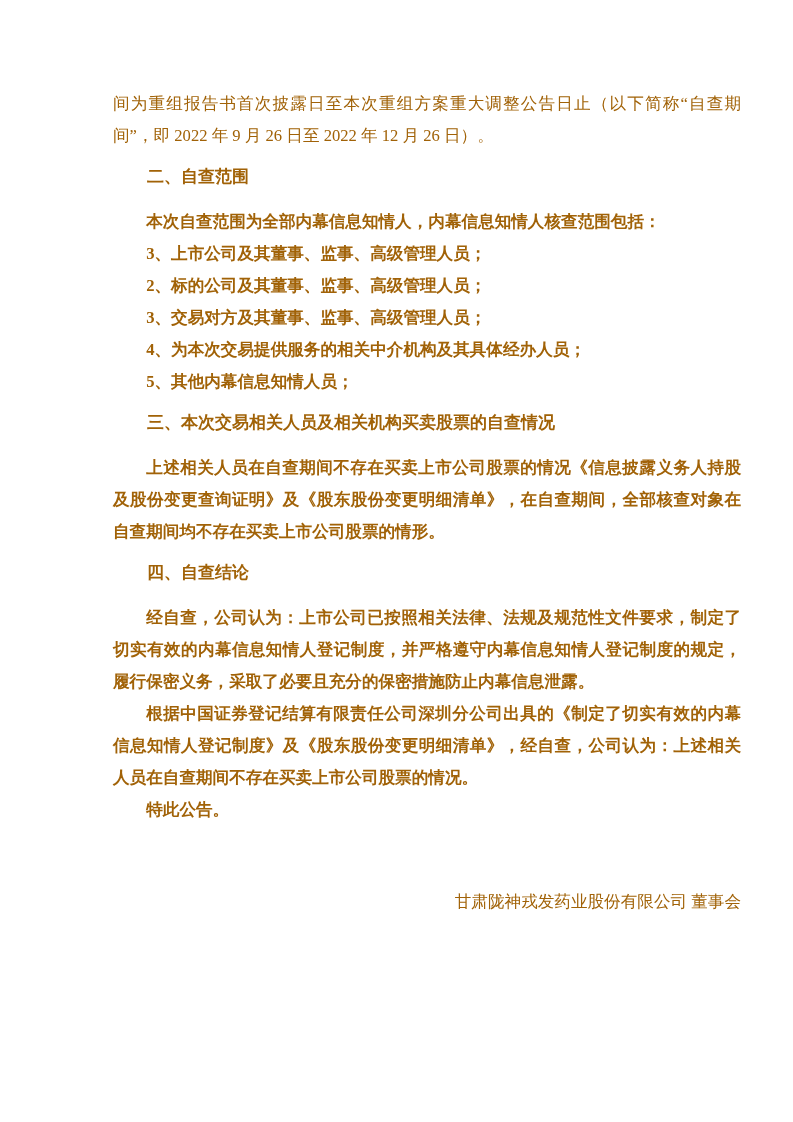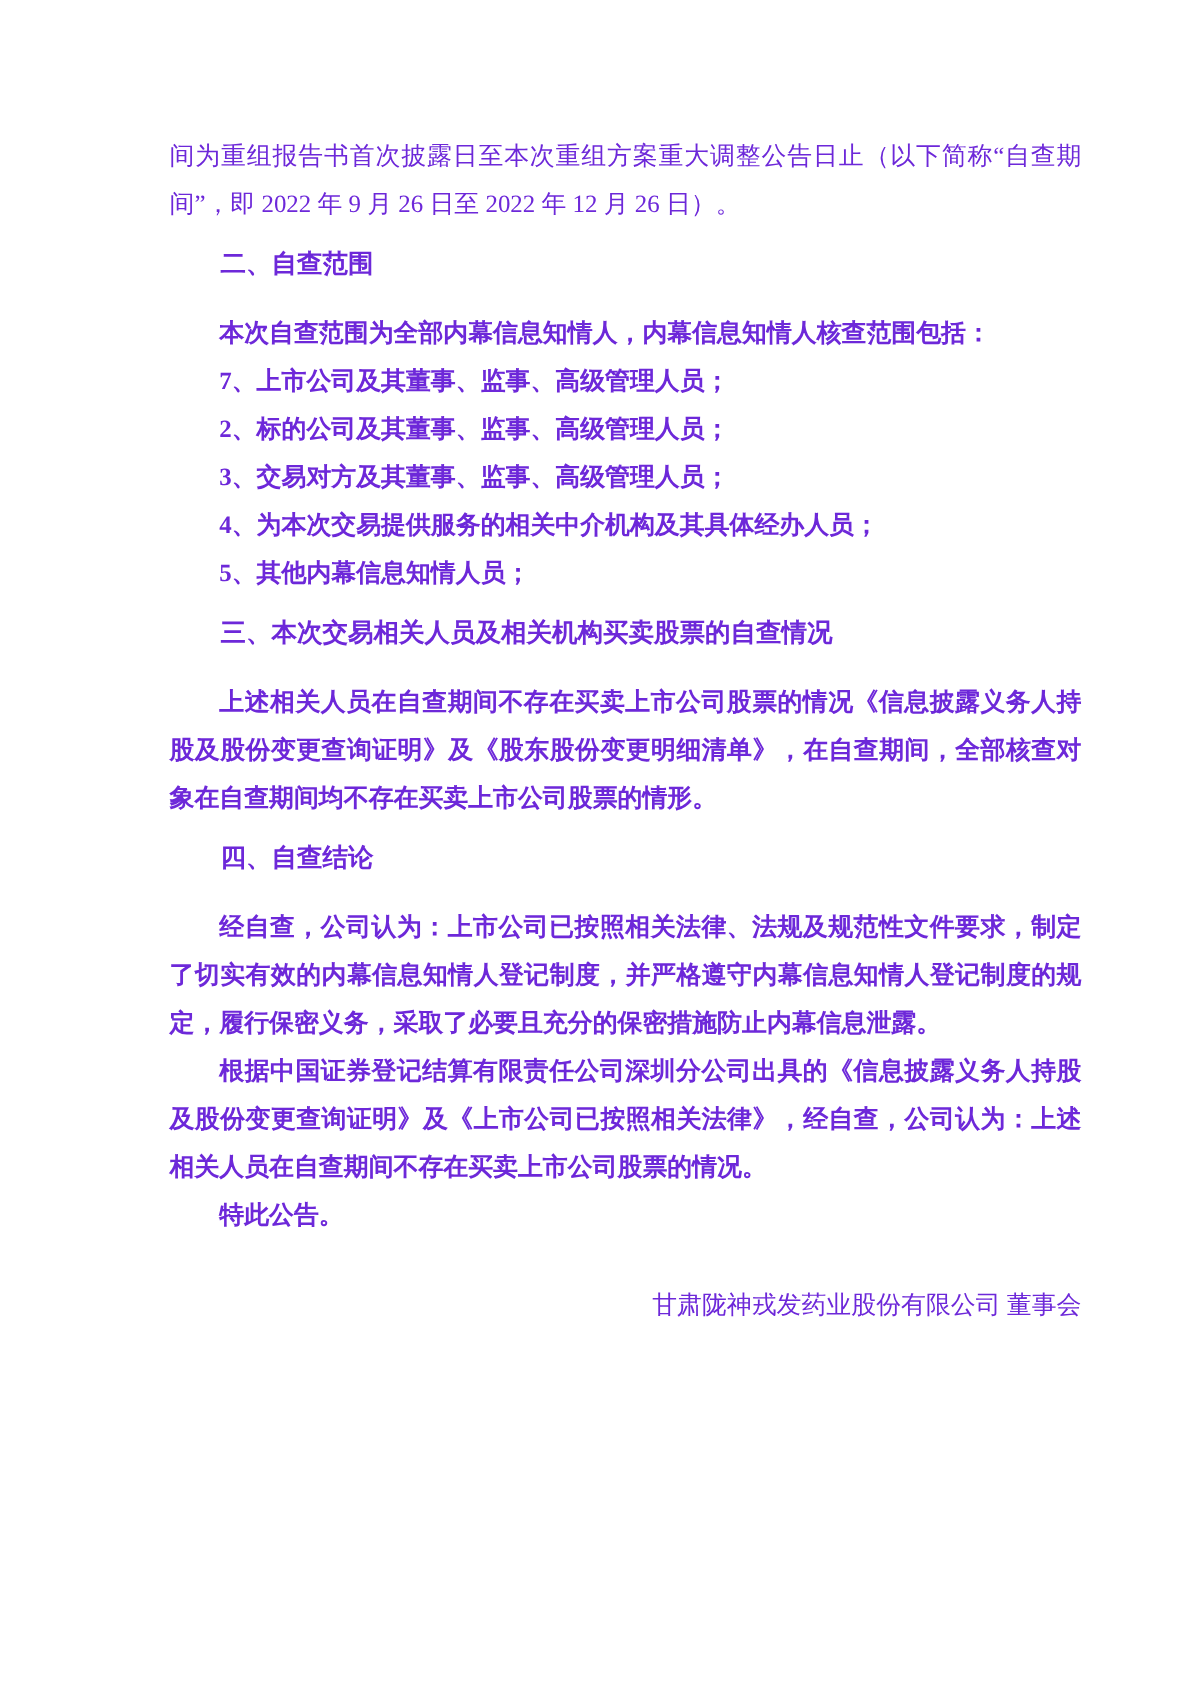--- a/index.html
+++ b/index.html
@@ -6,46 +6,46 @@
     margin: 0;
     padding: 0;
     background: #ffffff;
   }
   .page {
     position: relative;
     width: 793px;
     height: 1122px;
     background: #ffffff;
     box-sizing: border-box;
-    padding: 88px 72px 0 113px;
+    padding: 88px 52px 0 113px;
     font-family: "Liberation Serif", "DejaVu Serif", serif;
     font-size: 16.6px;
     line-height: 32px;
-    color: #6d28d9;
+    color: #a16207;
     overflow: hidden;
   }
   p.body {
     margin: 0;
     text-align: justify;
     text-justify: inter-ideograph;
   }
   p.indent {
     text-indent: 2em;
     font-weight: bold;
   }
   h2.sec-heading {
     margin: 10px 0 12px 0;
     font-size: 17px;
     font-weight: bold;
     line-height: 32px;
     text-indent: 2em;
     font-family: Liberation Mono, monospace;
   }
   .signature {
-    margin-top: 28px;
+    margin-top: 60px;
     text-align: right;
   }
   .signature p {
     margin: 0;
     line-height: 32px;
   }
   .signature .sig-date {
     padding-right: 3px;
   }
 </style>
@@ -53,33 +53,33 @@
 <body>
 
 <div class="page">
 
   <p class="body">间为重组报告书首次披露日至本次重组方案重大调整公告日止（以下简称“自查期间”，即 2022 年 9 月 26 日至 2022 年 12 月 26 日）。</p>
 
   <h2 class="sec-heading">二、自查范围</h2>
 
   <p class="body indent">本次自查范围为全部内幕信息知情人，内幕信息知情人核查范围包括：</p>
 
-  <p class="body indent">7、上市公司及其董事、监事、高级管理人员；</p>
+  <p class="body indent">3、上市公司及其董事、监事、高级管理人员；</p>
   <p class="body indent">2、标的公司及其董事、监事、高级管理人员；</p>
   <p class="body indent">3、交易对方及其董事、监事、高级管理人员；</p>
   <p class="body indent">4、为本次交易提供服务的相关中介机构及其具体经办人员；</p>
   <p class="body indent">5、其他内幕信息知情人员；</p>
 
   <h2 class="sec-heading">三、本次交易相关人员及相关机构买卖股票的自查情况</h2>
 
   <p class="body indent">上述相关人员在自查期间不存在买卖上市公司股票的情况《信息披露义务人持股及股份变更查询证明》及《股东股份变更明细清单》，在自查期间，全部核查对象在自查期间均不存在买卖上市公司股票的情形。</p>
 
   <h2 class="sec-heading">四、自查结论</h2>
 
   <p class="body indent">经自查，公司认为：上市公司已按照相关法律、法规及规范性文件要求，制定了切实有效的内幕信息知情人登记制度，并严格遵守内幕信息知情人登记制度的规定，履行保密义务，采取了必要且充分的保密措施防止内幕信息泄露。</p>
-  <p class="body indent">根据中国证券登记结算有限责任公司深圳分公司出具的《信息披露义务人持股及股份变更查询证明》及《上市公司已按照相关法律》，经自查，公司认为：上述相关人员在自查期间不存在买卖上市公司股票的情况。</p>
+  <p class="body indent">根据中国证券登记结算有限责任公司深圳分公司出具的《制定了切实有效的内幕信息知情人登记制度》及《股东股份变更明细清单》，经自查，公司认为：上述相关人员在自查期间不存在买卖上市公司股票的情况。</p>
   <p class="body indent">特此公告。</p>
 
   <div class="signature">
     <p class="sig-company">甘肃陇神戎发药业股份有限公司  董事会</p>
   </div>
 
 </div>
 
 </body></html>

